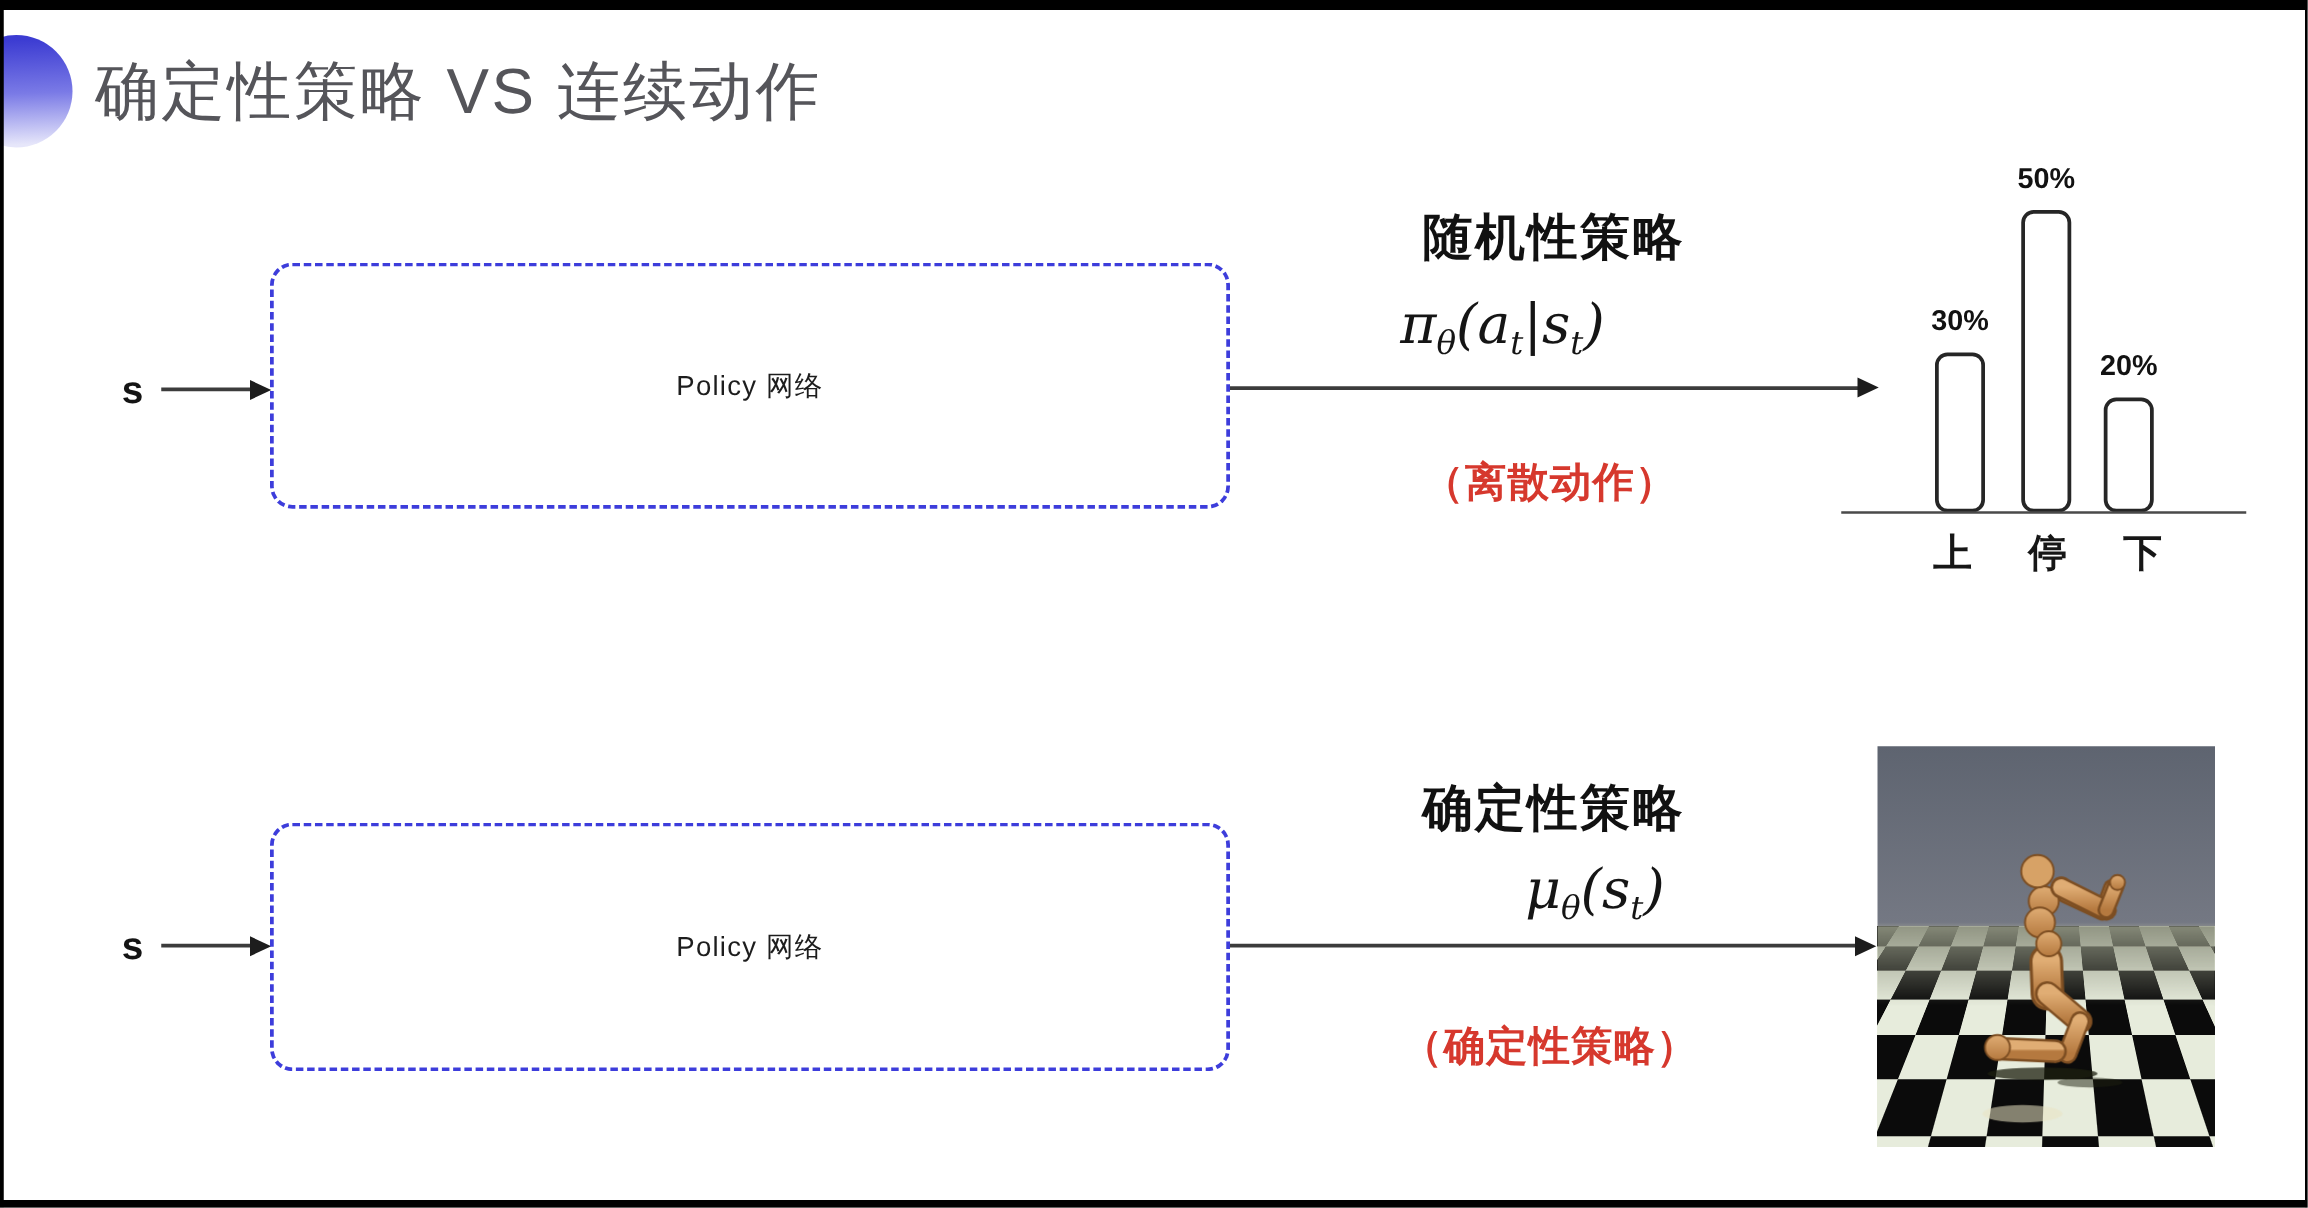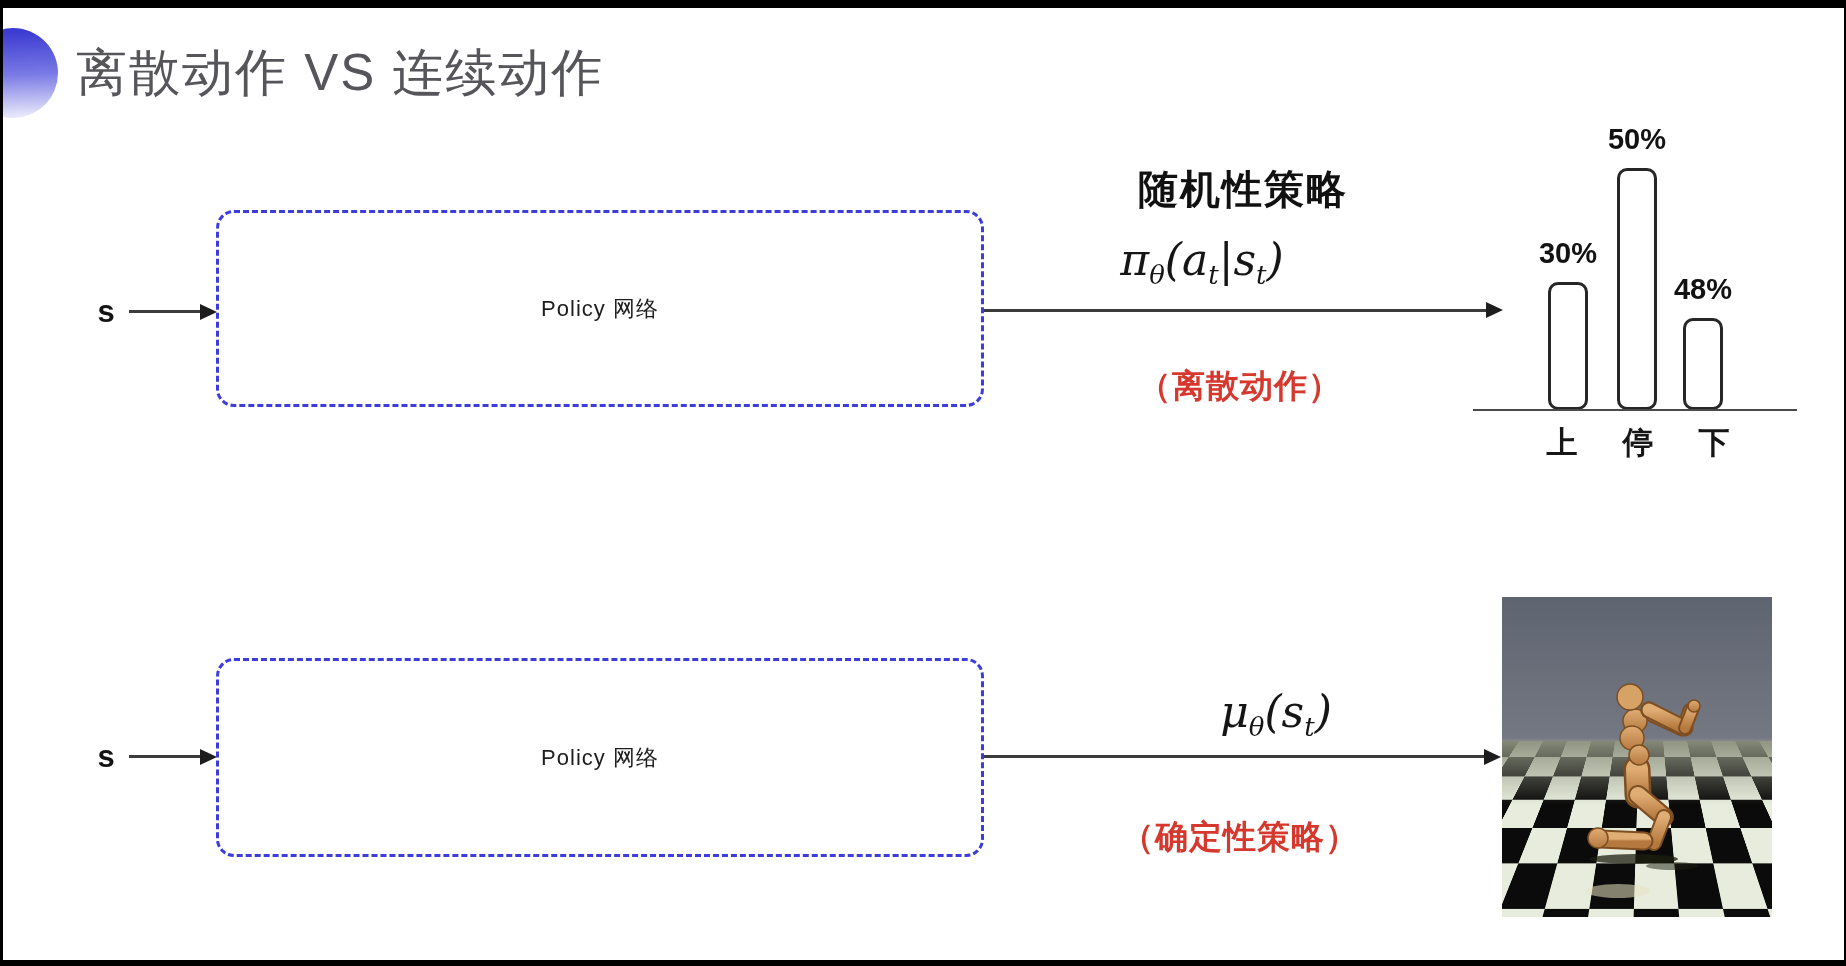--- a/index.html
+++ b/index.html
@@ -55,21 +55,21 @@
     position:absolute;width:440px;text-align:center;
     font-size:33px;font-weight:bold;color:#d6382d;letter-spacing:1px;
   }
 
   
   .chart{position:absolute;left:1473px;top:100px;width:324px;height:341px;}
   .bar-col{
     position:absolute;top:0;height:310px;width:80px;
     display:flex;flex-direction:column;align-items:center;justify-content:flex-end;
   }
-  .bar-label{font-size:29px;font-weight:600;color:#121212;margin-bottom:12px;}
+  .bar-label{font-size:23px;font-weight:600;color:#121212;margin-bottom:12px;}
   .bar{
     width:40px;background:#fff;border:3.5px solid #262626;border-radius:10px;box-sizing:border-box;
   }
   .baseline{position:absolute;left:0;top:309px;width:324px;height:2px;background:#4a4a4a;}
   .tick{
     position:absolute;top:322px;width:80px;text-align:center;
     font-size:31px;font-weight:600;color:#161616;
   }
 
   
@@ -92,21 +92,21 @@
     background:linear-gradient(rgba(140,144,126,0.95),rgba(140,144,126,0));
   }
   .mj-figure{position:absolute;left:0;top:0;}
 </style>
 </head>
 <body>
 
 <div class="stage">
 
   <div class="logo"></div>
-  <div class="title">离散动作 VS 连续动作</div>
+  <div class="title">确定性策略 VS 连续动作</div>
 
   <div class="s-label" style="left:89px;top:294px;">s</div>
   <div class="hline" style="left:129px;top:310px;width:73px;"></div>
   <div class="arrowhead" style="left:200px;top:304px;"></div>
 
   <div class="policy-box" style="top:210px;height:197px;">
     <span class="box-label">Policy 网络</span>
   </div>
 
   <div class="hline" style="left:984px;top:309px;width:503px;"></div>
@@ -121,40 +121,41 @@
   <div class="chart">
     <div class="bar-col" style="left:55px;justify-content:flex-end;">
       <span class="bar-label">30%</span>
       <div class="bar" style="height: 128px;"></div>
     </div>
     <div class="bar-col" style="left:124px;">
       <span class="bar-label">50%</span>
       <div class="bar" style="height: 242px;"></div>
     </div>
     <div class="bar-col" style="left:190px;">
-      <span class="bar-label">48%</span>
+      <span class="bar-label">20%</span>
       <div class="bar" style="height: 92px;"></div>
     </div>
     <div class="baseline"></div>
     <span class="tick" style="left:49px;">上</span>
     <span class="tick" style="left:125px;">停</span>
     <span class="tick" style="left:201px;">下</span>
   </div>
 
   <div class="s-label" style="left:89px;top:739px;">s</div>
   <div class="hline" style="left:129px;top:755px;width:73px;"></div>
   <div class="arrowhead" style="left:200px;top:749px;"></div>
 
   <div class="policy-box" style="top:658px;height:199px;">
     <span class="box-label">Policy 网络</span>
   </div>
 
   <div class="hline" style="left:984px;top:755px;width:501px;"></div>
   <div class="arrowhead" style="left:1484px;top:749px;"></div>
 
+  <div class="policy-title" style="left:1043px;top:619px;">确定性策略</div>
 
   <div class="math" style="left:1076px;top:686px;"><span>μ</span><sub>θ</sub><span>(s</span><sub>t</sub><span>)</span></div>
 
   <div class="note" style="left:1020px;top:815px;">（确定性策略）</div>
 
   <div class="mujoco">
     <div class="mj-floor-wrap">
       <div class="mj-floor"></div>
     </div>
     <div class="mj-haze"></div>

